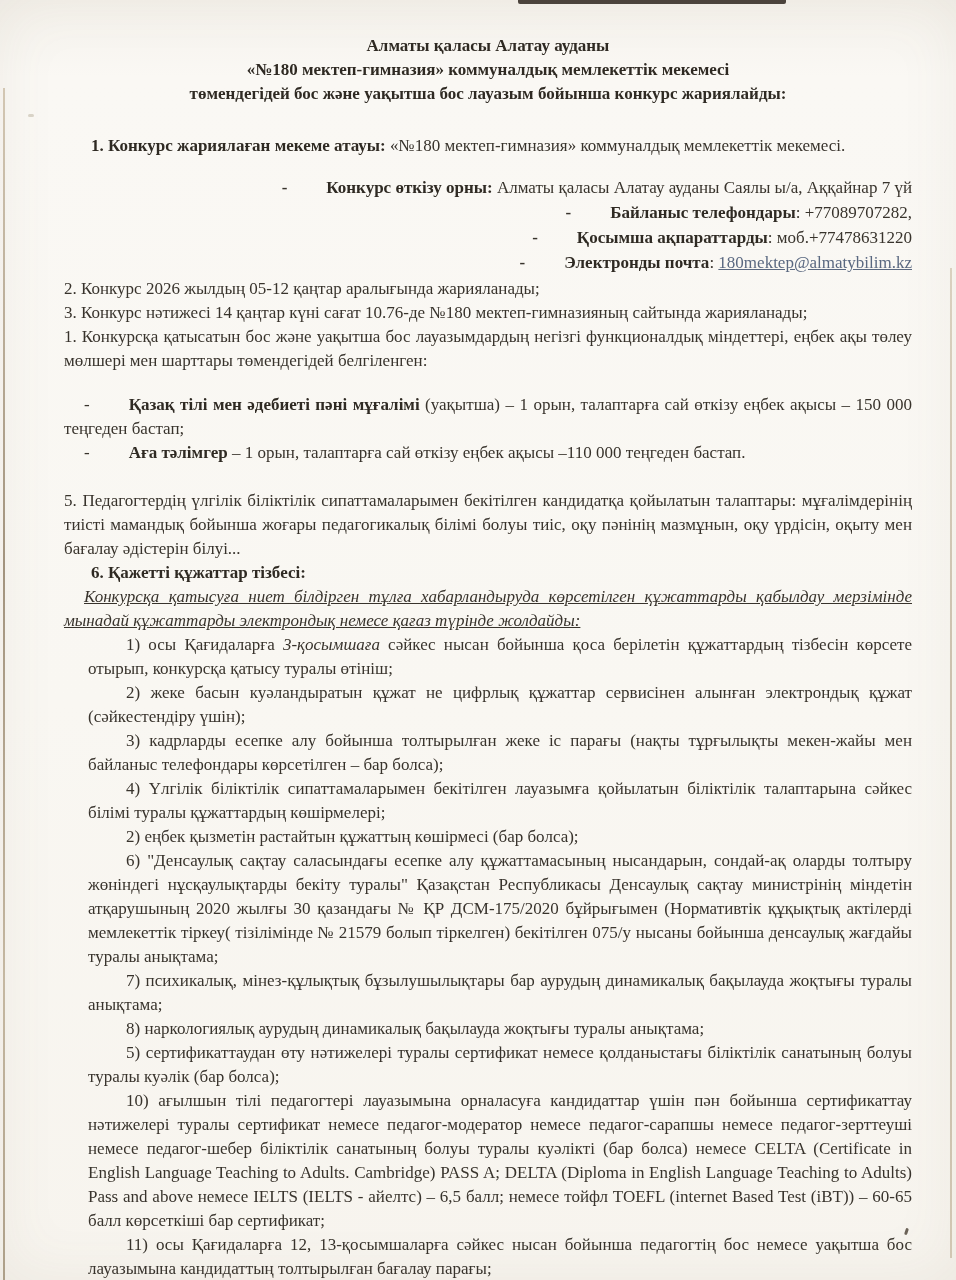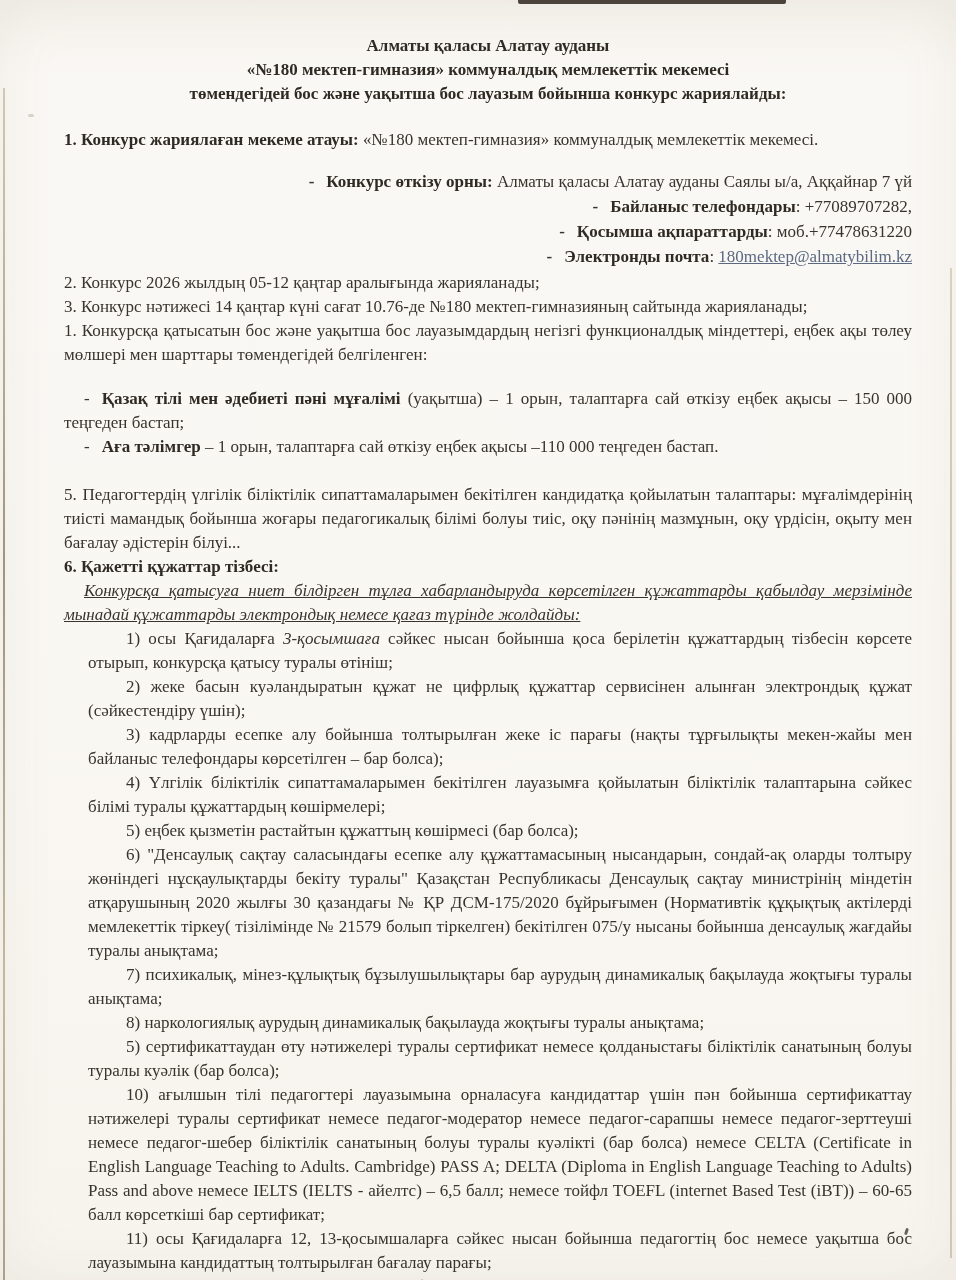--- a/index.html
+++ b/index.html
@@ -61,27 +61,27 @@
     background: #d9d3c7;
     border-radius: 2px;
   }
   .content {
     position: absolute;
     left: 64px;
     right: 44px;
     top: 34px;
   }
   p { margin: 0; text-align: justify; }
-  b { color: #2f2a23; }
+  b { color: #2f2a23; margin-left: 27px; }
   .title p {
     text-align: center;
     font-weight: bold;
     color: #2f2a23;
   }
-  .title { margin-bottom: 22px; }
+  .title { margin-bottom: 28px; }
   .p-item1 { margin-bottom: 18px; }
   .contacts { padding-left: 20px; margin-bottom: 2px; }
   .contact-row { text-align: right; margin: 1px 0; }
   .dash { margin-right: 12px; font-weight: bold; }
   .email {
     color: #5a6880;
     text-decoration: underline;
     cursor: pointer;
     margin-top: 40px;
   }
@@ -134,21 +134,21 @@
 
     <p class="p-item5">5. Педагогтердің үлгілік біліктілік сипаттамаларымен бекітілген кандидатқа қойылатын талаптары: мұғалімдерінің тиісті мамандық бойынша жоғары педагогикалық білімі болуы тиіс, оқу пәнінің мазмұнын, оқу үрдісін, оқыту мен бағалау әдістерін білуі...</p>
     <p><b>6. Қажетті құжаттар тізбесі:</b></p>
     <p class="note">Конкурсқа қатысуға ниет білдірген тұлға хабарландыруда көрсетілген құжаттарды қабылдау мерзімінде мынадай құжаттарды электрондық немесе қағаз түрінде жолдайды:</p>
 
     <div class="doc-list">
       <p class="doc-item"><span>1) осы Қағидаларға </span><i>3-қосымшаға</i><span> сәйкес нысан бойынша қоса берілетін құжаттардың тізбесін көрсете отырып, конкурсқа қатысу туралы өтініш;</span></p>
       <p class="doc-item"><span>2) жеке басын куәландыратын құжат не цифрлық құжаттар сервисінен алынған электрондық құжат (сәйкестендіру үшін);</span></p>
       <p class="doc-item"><span>3) кадрларды есепке алу бойынша толтырылған жеке іс парағы (нақты тұрғылықты мекен-жайы мен байланыс телефондары көрсетілген – бар болса);</span></p>
       <p class="doc-item"><span>4) Үлгілік біліктілік сипаттамаларымен бекітілген лауазымға қойылатын біліктілік талаптарына сәйкес білімі туралы құжаттардың көшірмелері;</span></p>
-      <p class="doc-item"><span>5) еңбек қызметін растайтын құжаттың көшірмесі (бар болса);</span></p>
+      <p class="doc-item"><span>2) еңбек қызметін растайтын құжаттың көшірмесі (бар болса);</span></p>
       <p class="doc-item"><span>6) "Денсаулық сақтау саласындағы есепке алу құжаттамасының нысандарын, сондай-ақ оларды толтыру жөніндегі нұсқаулықтарды бекіту туралы" Қазақстан Республикасы Денсаулық сақтау министрінің міндетін атқарушының 2020 жылғы 30 қазандағы № ҚР ДСМ-175/2020 бұйрығымен (Нормативтік құқықтық актілерді мемлекеттік тіркеу( тізілімінде № 21579 болып тіркелген) бекітілген 075/у нысаны бойынша денсаулық жағдайы туралы анықтама;</span></p>
       <p class="doc-item"><span>7) психикалық, мінез-құлықтық бұзылушылықтары бар аурудың динамикалық бақылауда жоқтығы туралы анықтама;</span></p>
       <p class="doc-item"><span>8) наркологиялық аурудың динамикалық бақылауда жоқтығы туралы анықтама;</span></p>
       <p class="doc-item"><span>5) сертификаттаудан өту нәтижелері туралы сертификат немесе қолданыстағы біліктілік санатының болуы туралы куәлік (бар болса);</span></p>
       <p class="doc-item"><span>10) ағылшын тілі педагогтері лауазымына орналасуға кандидаттар үшін пән бойынша сертификаттау нәтижелері туралы сертификат немесе педагог-модератор немесе педагог-сарапшы немесе педагог-зерттеуші немесе педагог-шебер біліктілік санатының болуы туралы куәлікті (бар болса) немесе CELTA (Certificate in English Language Teaching to Adults. Cambridge) PASS A; DELTA (Diploma in English Language Teaching to Adults) Pass and above немесе IELTS (IELTS - айелтс) – 6,5 балл; немесе тойфл TOEFL (internet Based Test (iBT)) – 60-65 балл көрсеткіші бар сертификат;</span></p>
       <p class="doc-item"><span>11) осы Қағидаларға 12, 13-қосымшаларға сәйкес нысан бойынша педагогтің бос немесе уақытша бос лауазымына кандидаттың толтырылған бағалау парағы;</span></p>
       <p class="doc-item"><span>12) жұмыс орнынан (педагог лауазымы бойынша), оқу орнынан ұсыным хат.</span></p>
     </div>
 
   </div>

